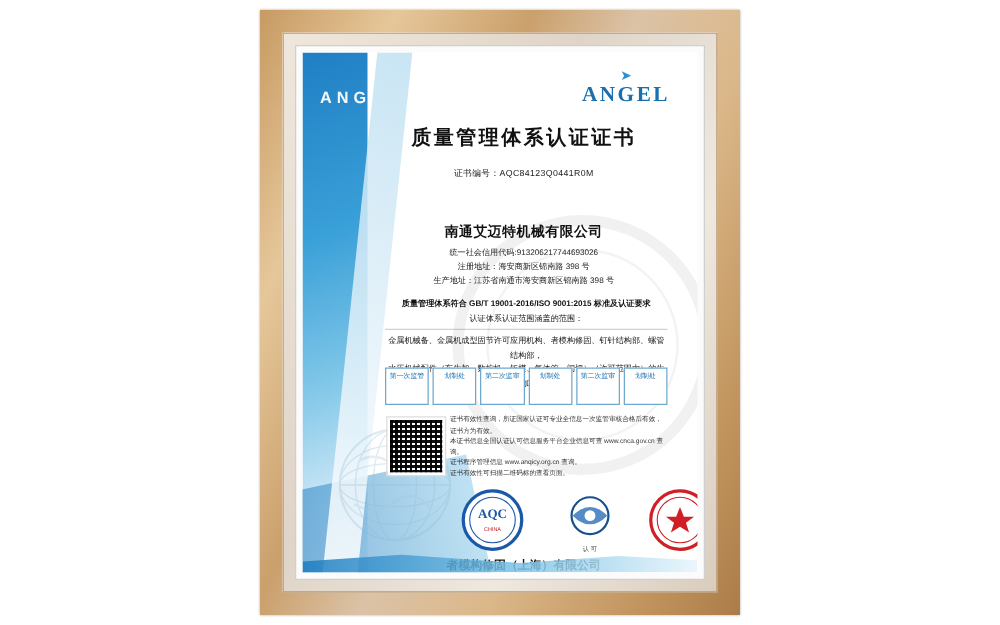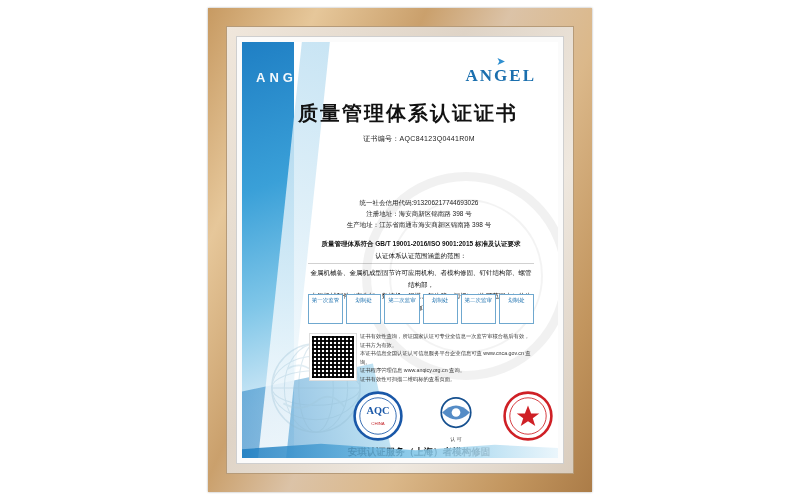--- a/index.html
+++ b/index.html
@@ -69,22 +69,22 @@
   .logo{position:absolute;right:22px;top:14px;text-align:center;}
   .logo-wing{font-size:11px;color:#2f8fd0;line-height:10px;}
   .logo-text{
     font-family:"Liberation Serif", serif;font-size:17px;font-weight:bold;
     letter-spacing:2px;color:#1a6fae;
   }
 
   .content{position:absolute;left:56px;right:10px;top:0;bottom:0;}
 
   .title{
-    position:absolute;left:0;right:8px;top:58px;
-    font-family:"Liberation Serif", serif;font-size:20px;font-weight:bold;
+    position:absolute;left:0;right:8px;top:58px;text-align:center;
+    font-family:"Liberation Serif", serif;font-size:16px;font-weight:bold;
     letter-spacing:2px;color:#111;
   }
   .certno{
     position:absolute;left:0;right:8px;top:92px;text-align:center;
     font-size:7px;color:#222;letter-spacing:.3px;
   }
   .zizheng{
     position:absolute;left:0;right:8px;top:112px;text-align:center;
     font-size:11px;font-weight:bold;letter-spacing:6px;color:#111;
   }
@@ -128,21 +128,21 @@
       repeating-linear-gradient(0deg,#111 0 2px,#fff 2px 4px);
     background-blend-mode:multiply;border:2px solid #fff;outline:1px solid #ddd;
   }
   .legal{
     position:absolute;left:62px;right:14px;top:290px;
     font-size:5.3px;color:#333;line-height:8.6px;
   }
 
   
   .seals{
-    position:absolute;left:14px;right:14px;top:348px;height:56px;
+    position:absolute;left:30px;right:14px;top:348px;height:56px;
   }
   .seal{position:absolute;width:52px;height:52px;}
   .seal.s1{left:40px;}
   .seal.s2{left:118px;}
   .seal.s3{left:190px;}
   .seal-cap{
     position:absolute;top:46px;width:52px;text-align:center;font-size:5px;color:#444;
   }
 
   .issuer{
@@ -184,20 +184,21 @@
           <div class="ring-wm"></div>
 
           <div class="logo">
             <div class="logo-wing">➤</div>
             <div class="logo-text">ANGEL</div>
           </div>
 
           <div class="content">
             <div class="title">质量管理体系认证证书</div>
             <div class="certno">证书编号：AQC84123Q0441R0M</div>
+            <div class="company">南通艾迈特机械有限公司</div>
 
             <div class="meta m1">统一社会信用代码:913206217744693026</div>
             <div class="meta m2">注册地址：海安商新区锦南路 398 号</div>
             <div class="meta m3">生产地址：江苏省南通市海安商新区锦南路 398 号</div>
 
             <div class="scope">
               <div class="bold">质量管理体系符合 GB/T 19001-2016/ISO 9001:2015  标准及认证要求</div>
               <div>认证体系认证范围涵盖的范围：</div>
               <div class="scope-sep"></div>
               <div>金属机械备、金属机成型固节许可应用机构、者模构修固、钉针结构部、螺管结构部，</div>
@@ -234,21 +235,21 @@
                 <circle cx="30" cy="26" r="5" fill="#fff"></circle>
               </svg>
               <div class="seal-cap s2cap" style="left:118px;">认 可</div>
               <svg class="seal s3" viewBox="0 0 60 60">
                 <circle cx="30" cy="30" r="27" fill="#fff" stroke="#cf2026" stroke-width="3"></circle>
                 <circle cx="30" cy="30" r="21" fill="none" stroke="#cf2026" stroke-width="1"></circle>
                 <polygon points="30,18 33.6,27 43,27 35.5,32.6 38.4,41.5 30,36.2 21.6,41.5 24.5,32.6 17,27 26.4,27" fill="#cf2026"></polygon>
               </svg>
             </div>
 
-            <div class="issuer">安琪认证服务（上海）者模构修固</div>
+            <div class="issuer">者模构修固（上海）有限公司</div>
 
           </div>
 
           <div class="bottom-wave"></div>
         </div>
       </div>
     </div>
   </div>
 </div>
 

